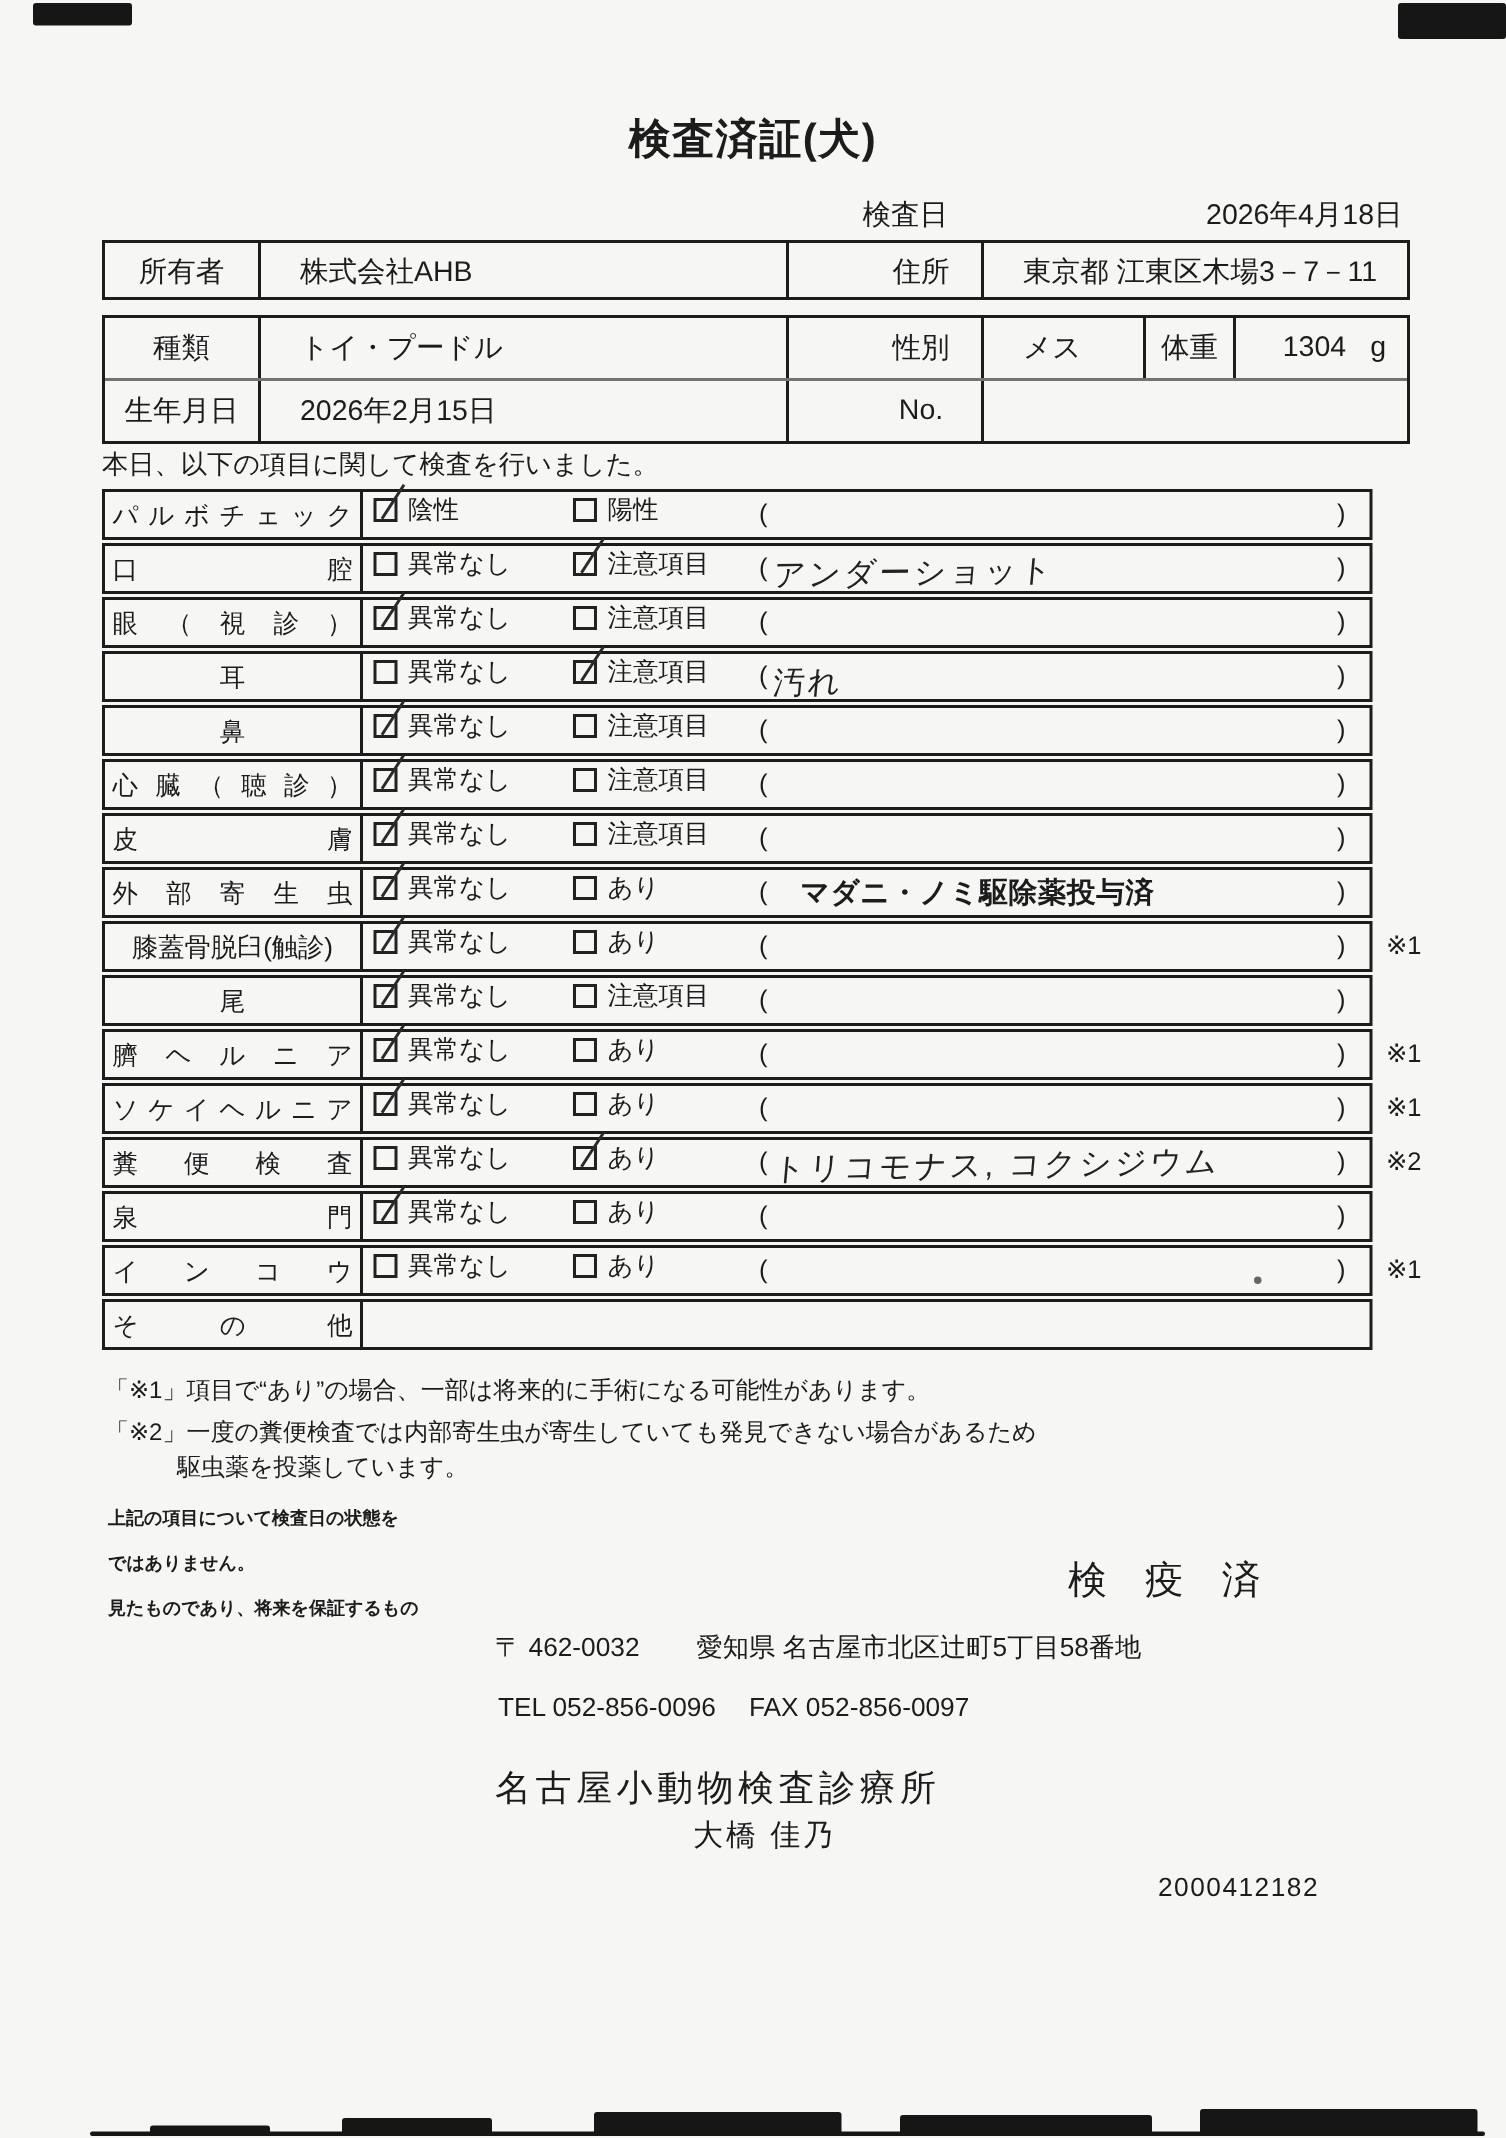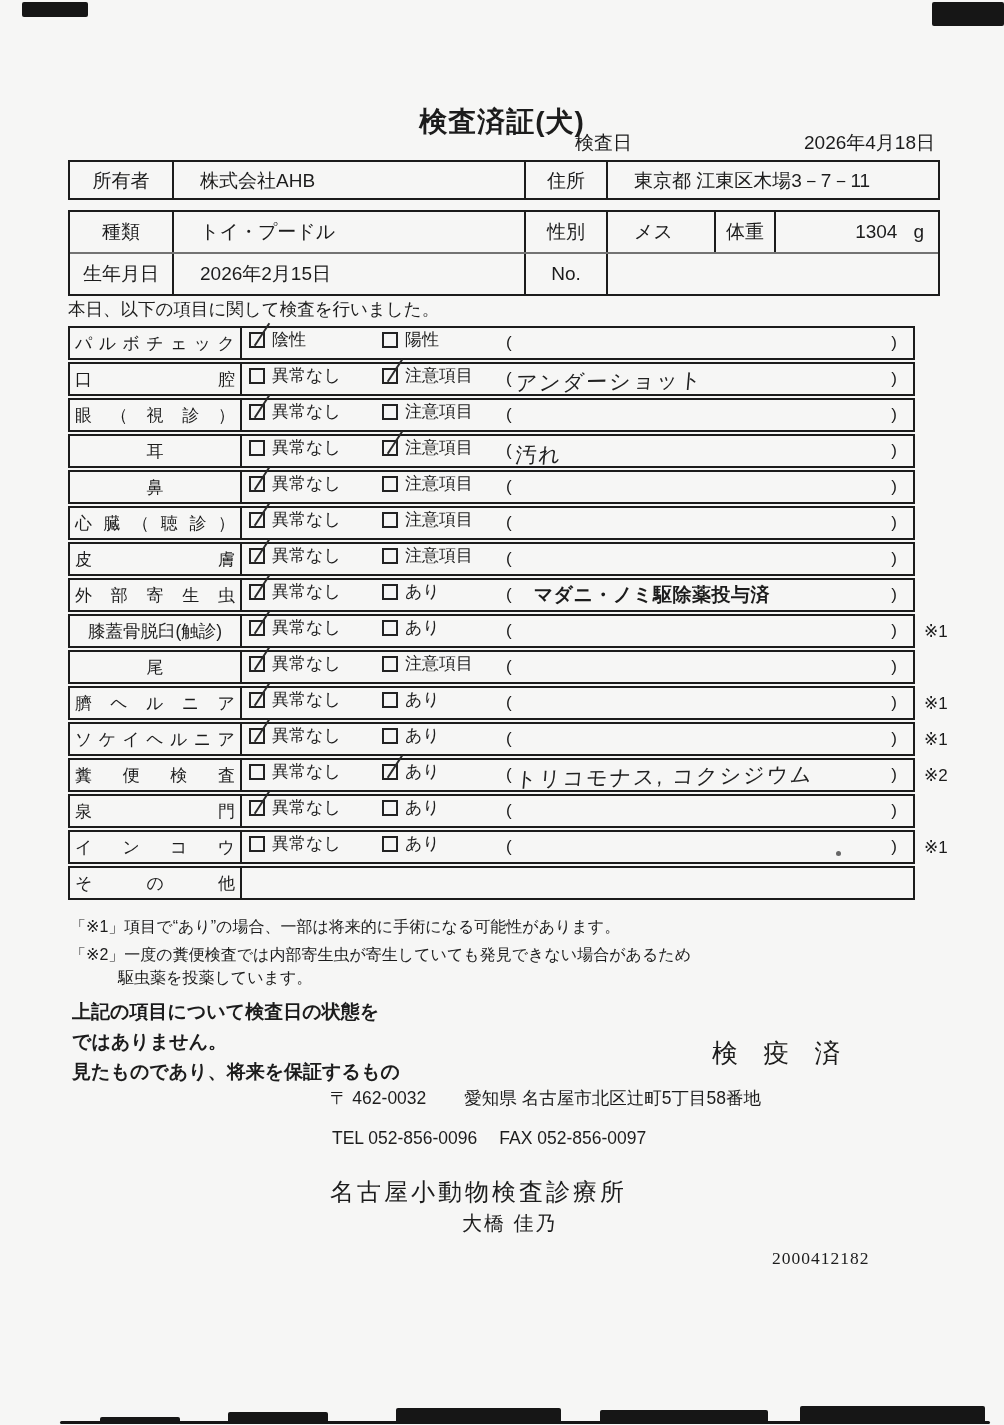--- a/index.html
+++ b/index.html
@@ -12,34 +12,34 @@
     overflow:hidden;
   }
   .page{position:absolute;inset:0;}
 
   
   .artifact{position:absolute;background:#161616;border-radius:2px;}
 
   
   .title{
     position:absolute;top:74px;left:0;width:100%;
-    text-align:center;font-size:28px;font-weight:600;letter-spacing:1px;margin-top:29px;
+    text-align:center;font-size:28px;font-weight:600;letter-spacing:1px;
   }
   .exam-date-row{position:absolute;top:130px;left:0;width:100%;height:24px;font-size:19px;}
   .exam-date-label{position:absolute;left:575px;top:0;}
   .exam-date-value{position:absolute;right:69px;top:0;}
 
   
   .tbl{position:absolute;left:68px;width:872px;border:2px solid #1c1c1c;background:transparent;box-sizing:border-box;}
   .tbl-row{display:flex;align-items:center;height:38px;font-size:19px;}
   .cell{height:100%;display:flex;align-items:center;box-sizing:border-box;}
   .cell.lbl{justify-content:center;}
   .bR{border-right:2px solid #1c1c1c;}
   .bB{border-bottom:2px solid #737373;}
-  .w104{width:104px;}.w336{width:336px;}.w82{width:82px;}.w92{width:92px;}.w60{width:60px;}
+  .w104{width:104px;}.w336{width:336px;}.w82{width:82px;margin-left:48px;}.w92{width:92px;}.w60{width:60px;}
   .grow{flex:1;}
   .padL{padding-left:10px;margin-left:16px;}
   #owner-table{top:160px;height:40px;}
   #animal-table{top:210px;}
   #animal-table .tbl-row{height:40px;}
   .weight-cell{flex:1;justify-content:flex-end;padding-right:14px;}
   .weight-unit{margin-left:16px;}
 
   .intro{position:absolute;left:68px;top:297px;font-size:17.5px;}
 
@@ -74,31 +74,31 @@
   }
   .note.printed{font-weight:bold;font-size:19px;padding-left:18px;letter-spacing:0.5px;}
 
   
   .fn{position:absolute;font-size:16px;}
   #fn1{left:70px;top:917px;}
   #fn2{left:70px;top:945px;}
   #fn2b{left:118px;top:968px;}
 
   
-  .statement{position:absolute;left:72px;top:997px;font-size:19px;font-weight:bold;line-height:30px;}
+  .statement{position:absolute;left:72px;top:997px;font-size:12px;font-weight:bold;line-height:30px;}
   .stamp{position:absolute;left:712px;top:1036px;font-size:26px;letter-spacing:9px;}
 
   
   .addr-line{position:absolute;left:330px;top:1086px;font-size:17.5px;}
   .addr-line .gap{display:inline-block;width:38px;}
   .tel-line{position:absolute;left:332px;top:1128px;font-size:17.5px;}
   .tel-line .gap{display:inline-block;width:22px;}
   .clinic-name{position:absolute;left:330px;top:1176px;font-size:24px;letter-spacing:3px;}
   .vet-name{position:absolute;left:462px;top:1210px;font-size:20px;letter-spacing:2px;}
-  .serial{position:absolute;left:772px;top:1248px;font-size:17.5px;letter-spacing:1px;font-family:Liberation Serif, serif;}
+  .serial{position:absolute;left:772px;top:1248px;font-size:17.5px;letter-spacing:1px;}
 </style>
 </head>
 <body>
 
 <div class="page">
 
   <div class="artifact" style="left:22px;top:2px;width:66px;height:15px;"></div>
   <div class="artifact" style="left:932px;top:2px;width:72px;height:24px;"></div>
   <div class="artifact" style="left:100px;top:1417px;width:80px;height:6px;"></div>
   <div class="artifact" style="left:228px;top:1412px;width:100px;height:11px;"></div>

